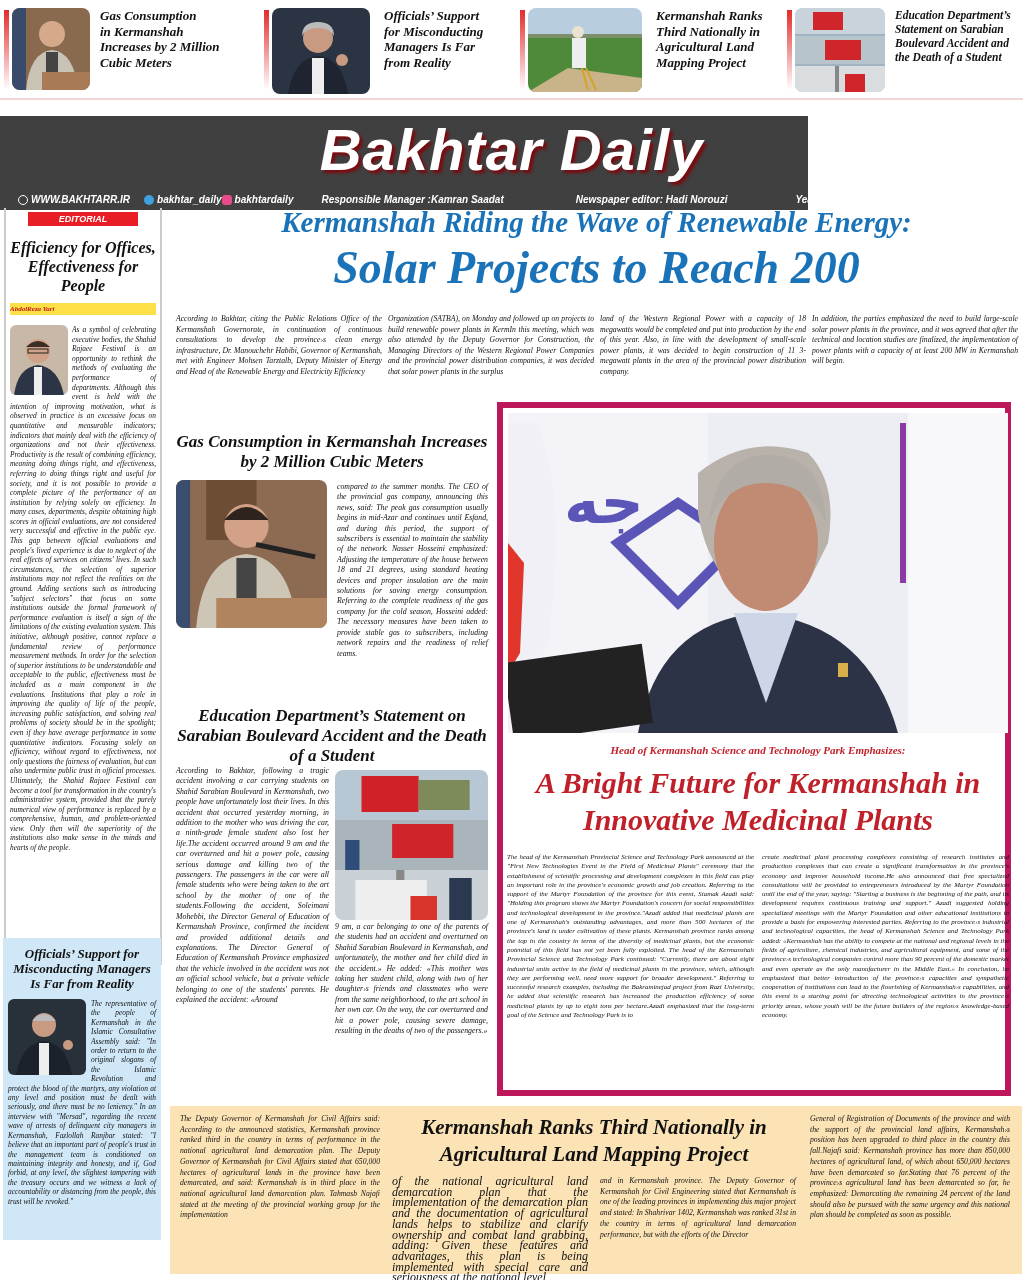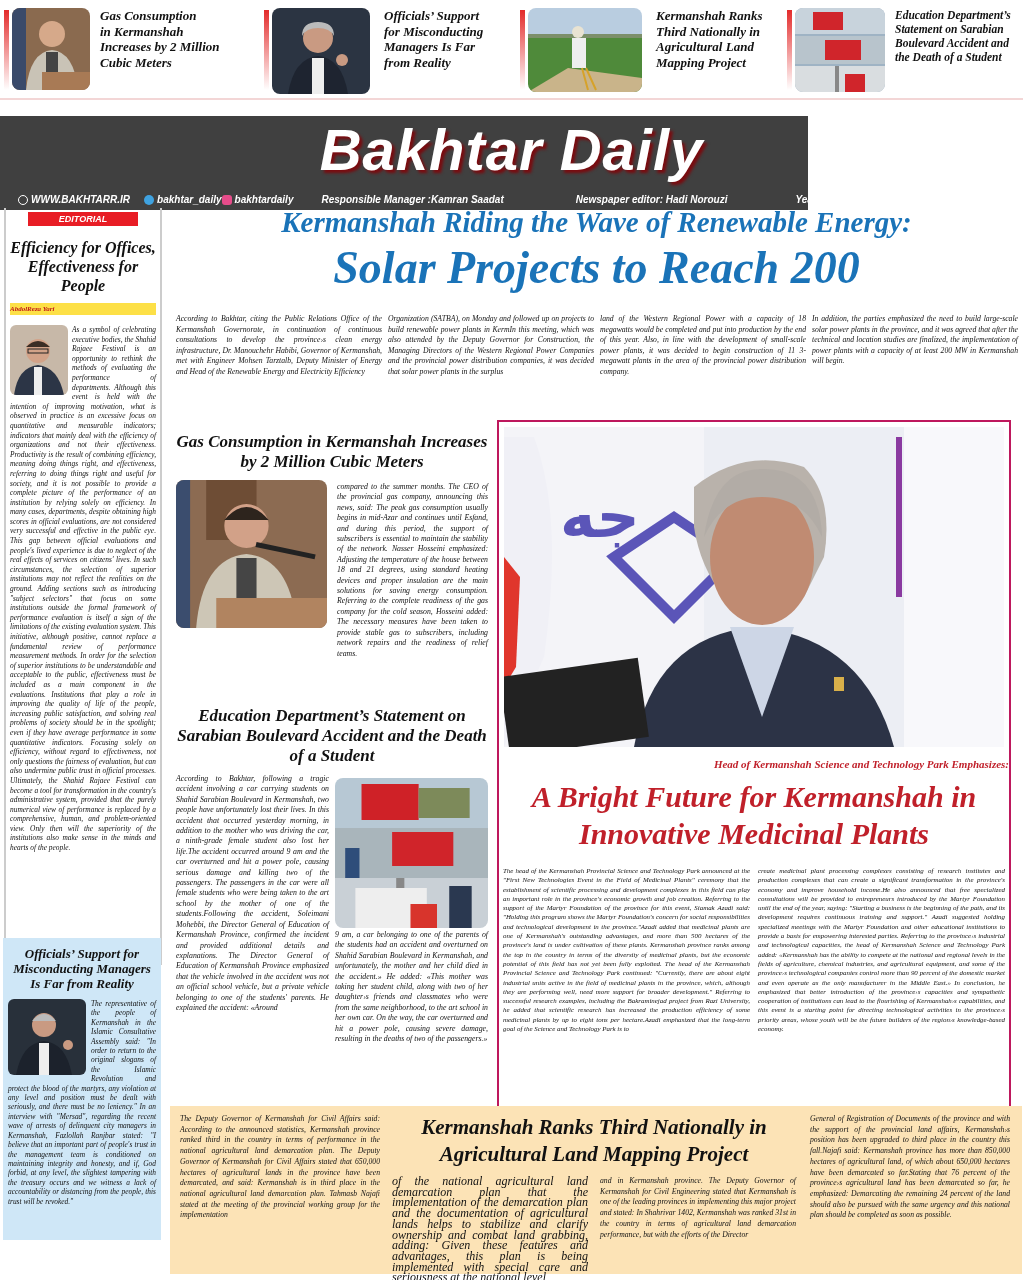--- a/index.html
+++ b/index.html
@@ -28,26 +28,26 @@
 .main-head .l1{font-size:29px;line-height:34px}
 .main-head .l2{font-size:46px;line-height:54px;margin-top:2px}
 .solar-cols{position:absolute;left:176px;top:314px;width:842px;display:flex;gap:6px}
 .solar-cols .col{flex:1;font-style:italic;font-size:7.7px;line-height:10.6px;text-align:justify}
 .gas{position:absolute;left:176px;top:432px;width:312px}
 .sec-title{text-align:center;font-weight:bold;font-style:italic;font-size:17px;line-height:20px}
 .gas-body{display:flex;gap:10px;margin-top:10px}
 .gas-body .col{flex:1;font-style:italic;font-size:7.8px;line-height:10.4px;text-align:justify}
 .gas-body .ph{width:100%;height:148px;border-radius:8px;overflow:hidden;margin-top:-2px}
 .edu{position:absolute;left:176px;top:706px;width:312px}
-.edu-body{display:flex;gap:6px;margin-top:8px}
+.edu-body{display:flex;gap:6px;margin-top:0}
 .edu-body .col{flex:1;font-style:italic;font-size:7.8px;line-height:10.4px;text-align:justify}
 .edu-body .ph{width:100%;height:150px;border-radius:8px;overflow:hidden;margin:4px 0 0}
-.feature{position:absolute;left:497px;top:420px;width:514px;height:694px;border:2px solid #be185d}
+.feature{position:absolute;left:497px;top:402px;width:514px;height:694px;border:6px solid #be185d}
 .feature .photo{position:absolute;left:5px;top:5px;width:500px;height:320px;overflow:hidden}
-.feat-kicker{position:absolute;left:0;width:510px;top:336px;text-align:right;color:#c0202a;font-weight:bold;font-style:italic;font-size:11px}
+.feat-kicker{position:absolute;left:0;width:510px;top:336px;text-align:center;color:#c0202a;font-weight:bold;font-style:italic;font-size:11px}
 .feat-title{position:absolute;left:0;width:510px;top:356px;text-align:center;color:#c0202a;font-weight:bold;font-style:italic;font-size:30px;line-height:37px}
 .feat-cols{position:absolute;left:4px;top:444px;width:502px;display:flex;gap:8px}
 .feat-cols .col{flex:1;font-style:italic;font-size:6.9px;line-height:9.3px;text-align:justify}
 .agri{position:absolute;left:170px;top:1106px;width:852px;height:168px;background:#fce3b6;padding:6px 8px}
 .agri .c1{position:absolute;left:10px;top:8px;width:200px;font-style:italic;font-size:7.7px;line-height:10.7px;text-align:justify}
 .agri .title{position:absolute;left:222px;top:8px;width:404px;text-align:center;font-weight:bold;font-style:italic;font-size:21px;line-height:27px}
 .agri .c2{position:absolute;left:222px;top:70px;width:196px;font-style:italic;font-size:12px;line-height:10.7px;text-align:justify}
 .agri .c3{position:absolute;left:430px;top:70px;width:196px;font-style:italic;font-size:7.7px;line-height:10.7px;text-align:justify}
 .agri .c4{position:absolute;left:640px;top:8px;width:200px;font-style:italic;font-size:7.7px;line-height:10.7px;text-align:justify}
 p{margin:0}

